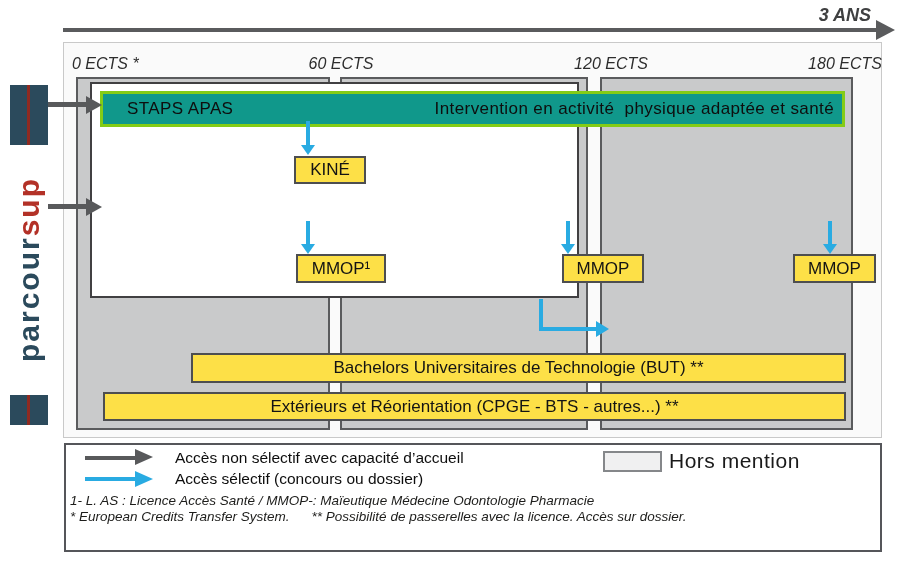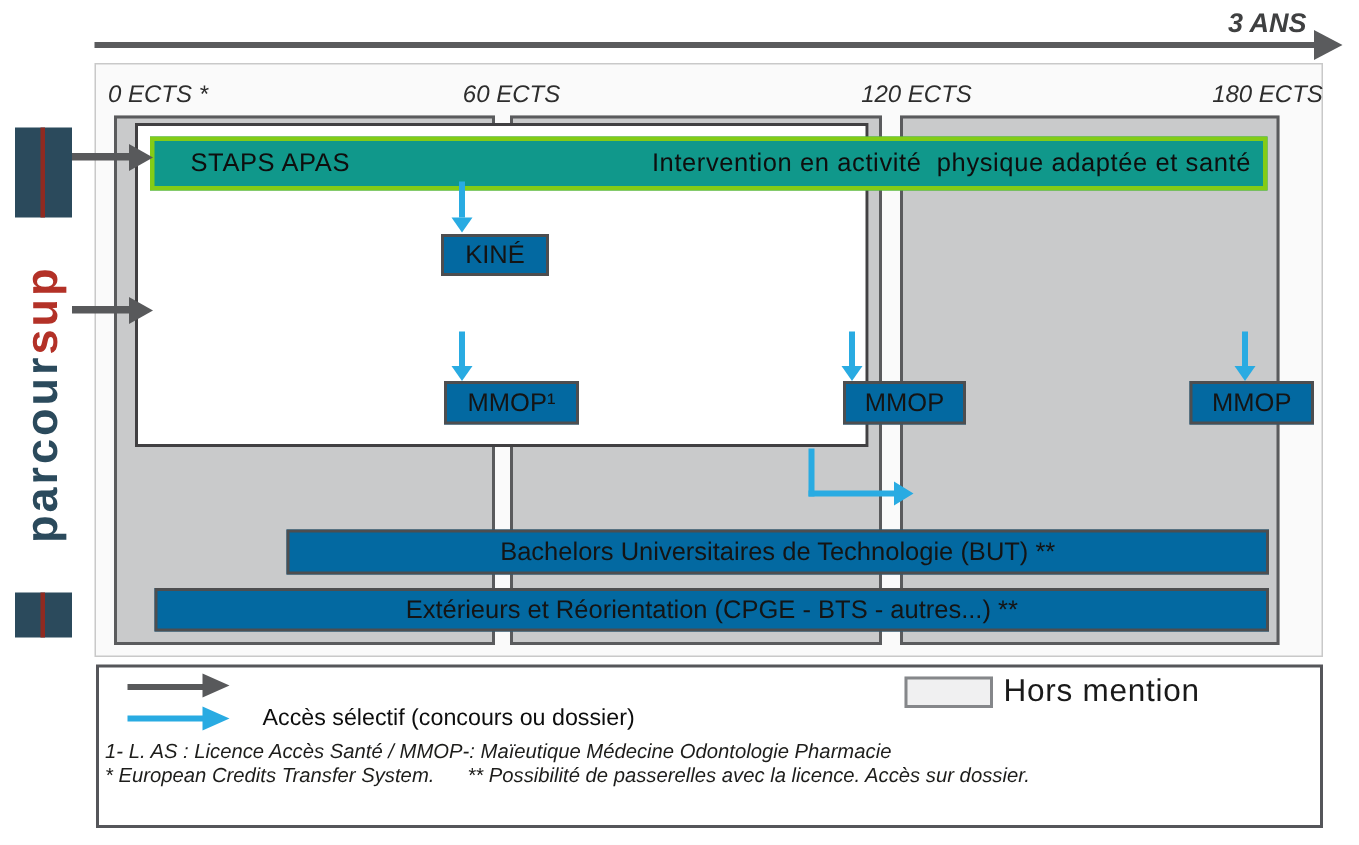--- a/index.html
+++ b/index.html
@@ -19,21 +19,21 @@
   .ects{position:absolute;top:55px;font-style:italic;font-size:16px;font-weight:500;
     color:#2d2d2d;white-space:nowrap;}
   .ects.centered{transform:translateX(-50%);}
 
   .teal-bar{position:absolute;height:36px;background:var(--teal);border:3px solid #84cc16;
     box-sizing:border-box;display:flex;align-items:center;color:#0e0e0e;
     font-size:17px;letter-spacing:0.4px;}
   .bar-title{padding-left:24px;white-space:pre;}
   .bar-desc{margin-left:auto;padding-right:8px;white-space:pre;}
 
-  .box{position:absolute;background:#0369a1;border:2px solid #4d4e50;box-sizing:border-box;
+  .box{position:absolute;background:#fde047;border:2px solid #4d4e50;box-sizing:border-box;
     display:flex;align-items:center;justify-content:center;font-size:17px;color:#141414;
     white-space:nowrap;}
 
   .vshaft{position:absolute;width:4px;background:var(--blue);}
   .vhead{position:absolute;width:0;height:0;border-left:7px solid transparent;
     border-right:7px solid transparent;border-top:10px solid var(--blue);}
   .hshaft-blue{position:absolute;height:4px;background:var(--blue);}
   .hhead-blue{position:absolute;width:0;height:0;border-top:8px solid transparent;
     border-bottom:8px solid transparent;border-left:13px solid var(--blue);}
 
@@ -132,20 +132,21 @@
     </div>
     <div class="logo-block" style="height:30px;">
       <div class="logo-line"></div>
     </div>
   </div>
 
   <div class="legend"></div>
 
   <div class="hshaft-gray" style="left:85px;top:456px;width:52px;height:4px;"></div>
   <div class="hhead-gray" style="left:135px;top:449px;border-top-width:8px;border-bottom-width:8px;border-left-width:18px;"></div>
+  <div class="legend-label" style="left:175px;top:449px;">Accès non sélectif avec capacité d’accueil</div>
 
   <div class="hshaft-blue" style="left:85px;top:477px;width:52px;"></div>
   <div class="hhead-blue" style="left:135px;top:471px;border-top-width:8px;border-bottom-width:8px;border-left-width:18px;"></div>
   <div class="legend-label" style="left:175px;top:470px;">Accès sélectif (concours ou dossier)</div>
 
   <div class="swatch"></div>
   <div class="hors-label">Hors mention</div>
 
   <div class="footnote" style="top:493px;">1- L. AS : Licence Accès Santé / MMOP-: Maïeutique Médecine Odontologie Pharmacie</div>
   <div class="footnote" style="top:509px;">

